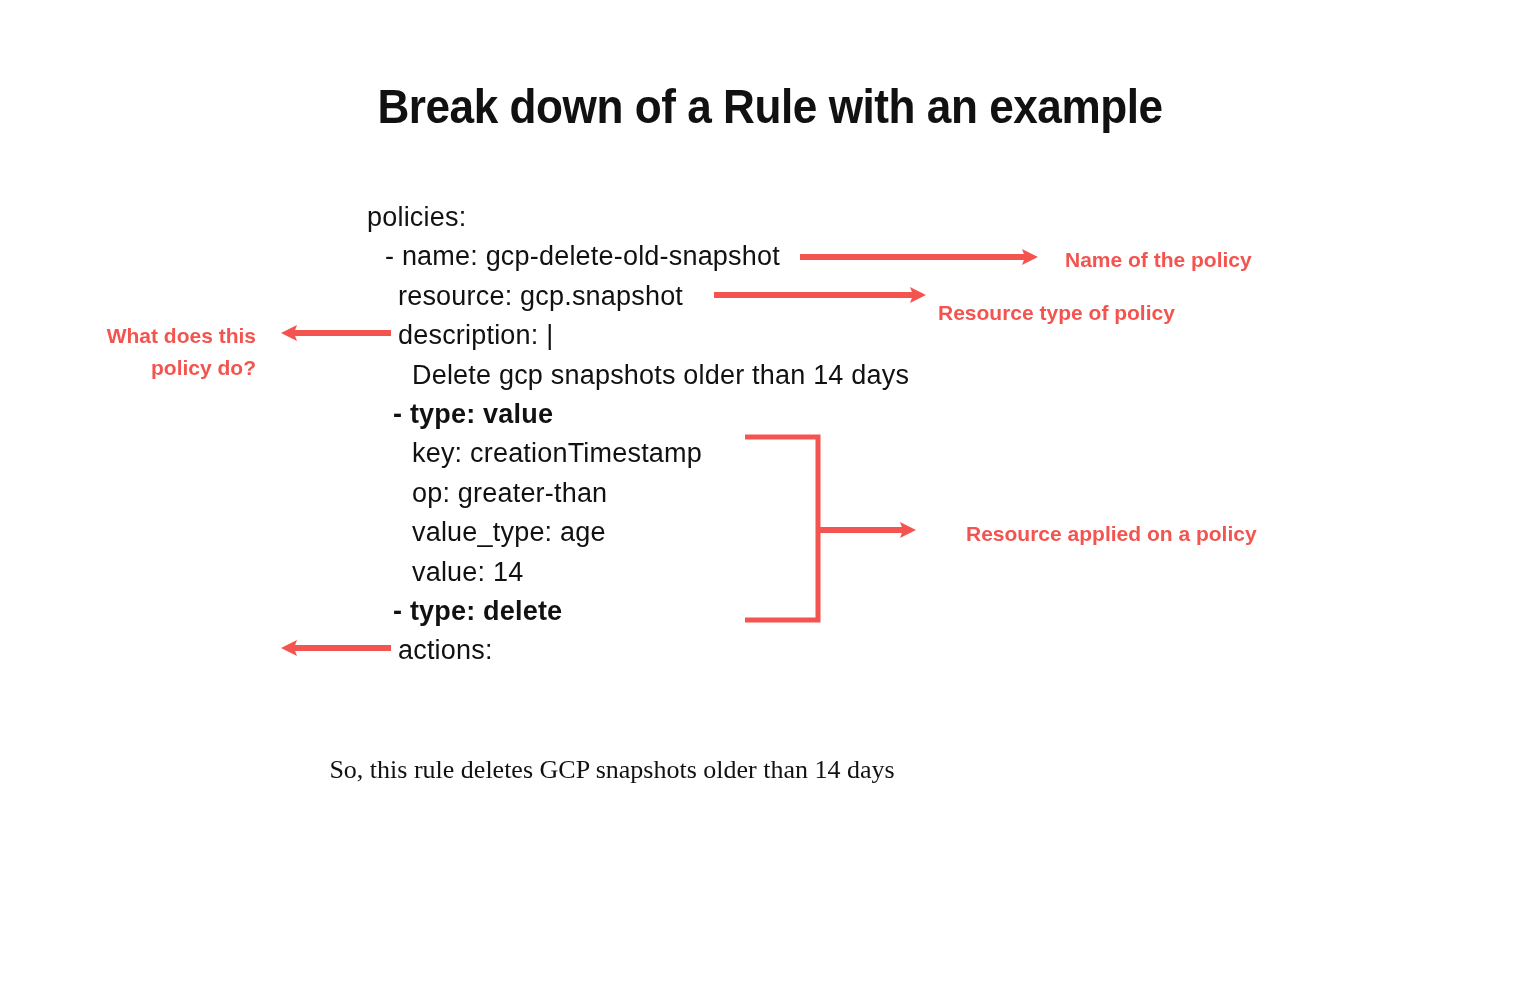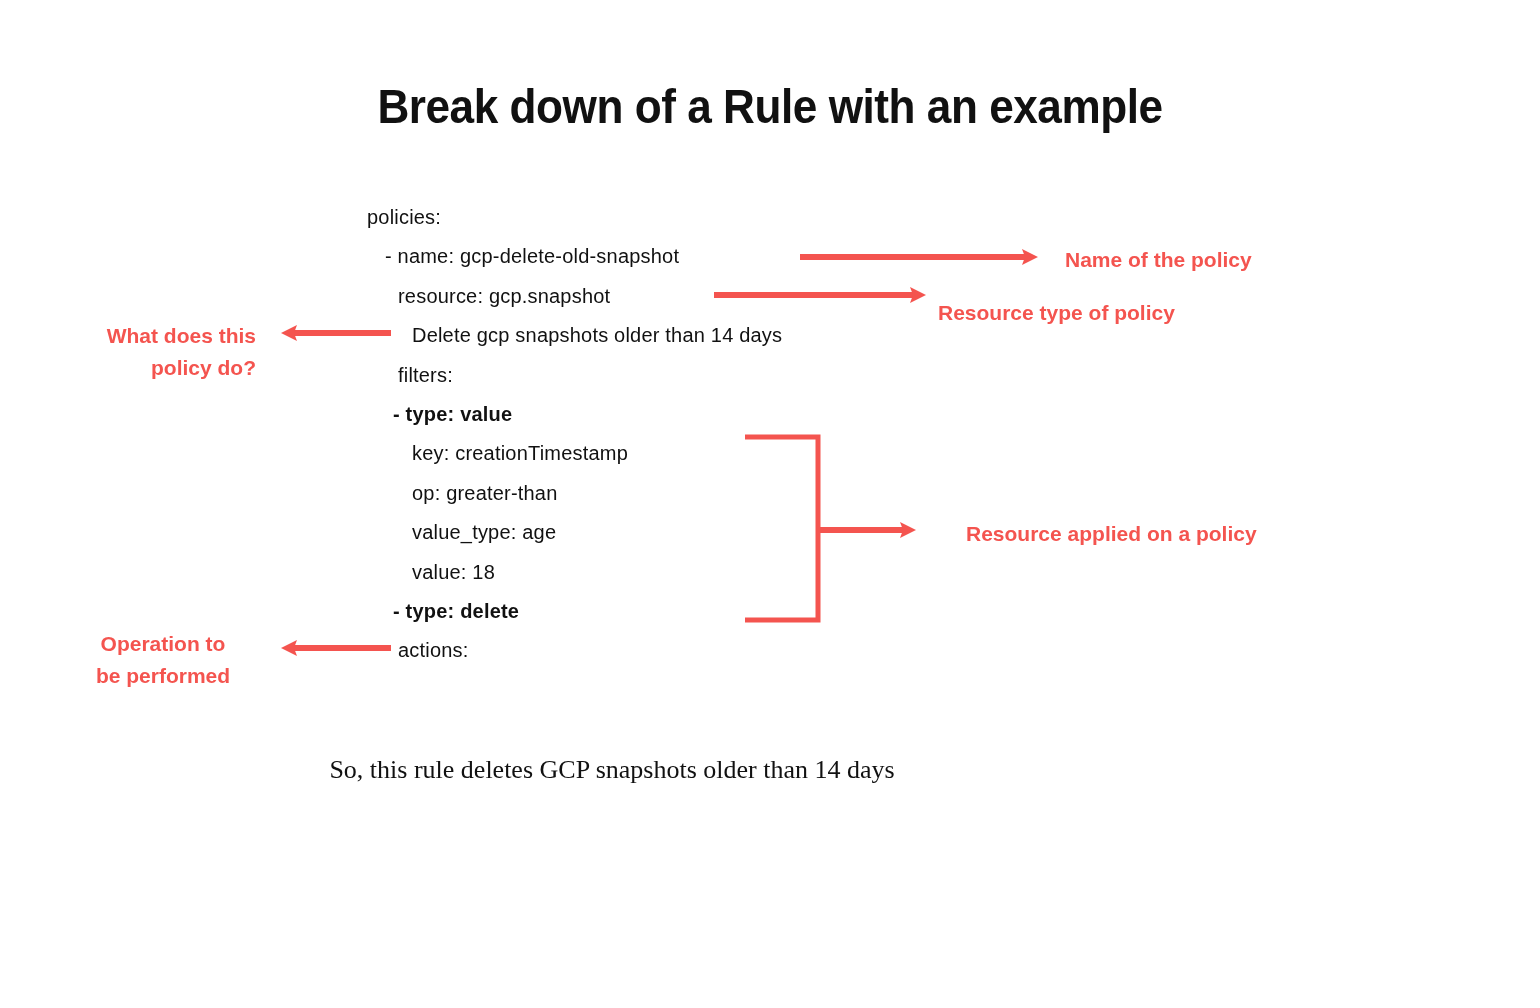--- a/index.html
+++ b/index.html
@@ -36,21 +36,21 @@
 
   
   #yaml {
     position: absolute;
     left: 367px;
     top: 198px;
     width: 700px;
   }
   .yline {
     font-family: "Liberation Sans", sans-serif;
-    font-size: 20px;
+    font-size: 27px;
     font-weight: 300;
     line-height: 39.4px;
     height: 39.4px;
     color: #111111;
     white-space: pre;
     letter-spacing: 0.2px;
   }
   .ind0 { padding-left: 0px; }
   .ind1 { padding-left: 18px; }
   .ind2 { padding-left: 31px; }
@@ -98,38 +98,36 @@
 <body>
 
 <div id="canvas">
 
   <div id="title">Break down of a Rule with an example</div>
 
   <div id="yaml">
     <div class="yline ind0">policies:</div>
     <div class="yline ind1">- name: gcp-delete-old-snapshot</div>
     <div class="yline ind2">resource: gcp.snapshot</div>
+    <div class="yline ind2">description: |</div>
     <div class="yline ind3">Delete gcp snapshots older than 14 days</div>
-    <div class="yline ind2">filters:</div>
     <div class="yline ind2b">- type: value</div>
     <div class="yline ind3">key: creationTimestamp</div>
     <div class="yline ind3">op: greater-than</div>
     <div class="yline ind3">value_type: age</div>
-    <div class="yline ind3">value: 18</div>
+    <div class="yline ind3">value: 14</div>
     <div class="yline ind2b">- type: delete</div>
     <div class="yline ind2">actions:</div>
   </div>
 
   <div class="note" id="note-name">Name of the policy</div>
   <div class="note" id="note-resource">Resource type of policy</div>
   <div class="note" id="note-filters">Resource applied on a policy</div>
   <div class="note" id="note-desc">What does this
 policy do?</div>
-  <div class="note" id="note-action">Operation to
-be performed</div>
 
   <svg id="arrows" viewBox="0 0 1540 1008">
 
     <g>
       <line x1="800" y1="257" x2="1026" y2="257" stroke="#F4544F" stroke-width="6" stroke-linecap="butt"></line>
       <path d="M1038 257 L1022 249 L1025 257 L1022 265 Z" fill="#F4544F"></path>
     </g>
 
     <g>
       <line x1="714" y1="295" x2="914" y2="295" stroke="#F4544F" stroke-width="6" stroke-linecap="butt"></line>

